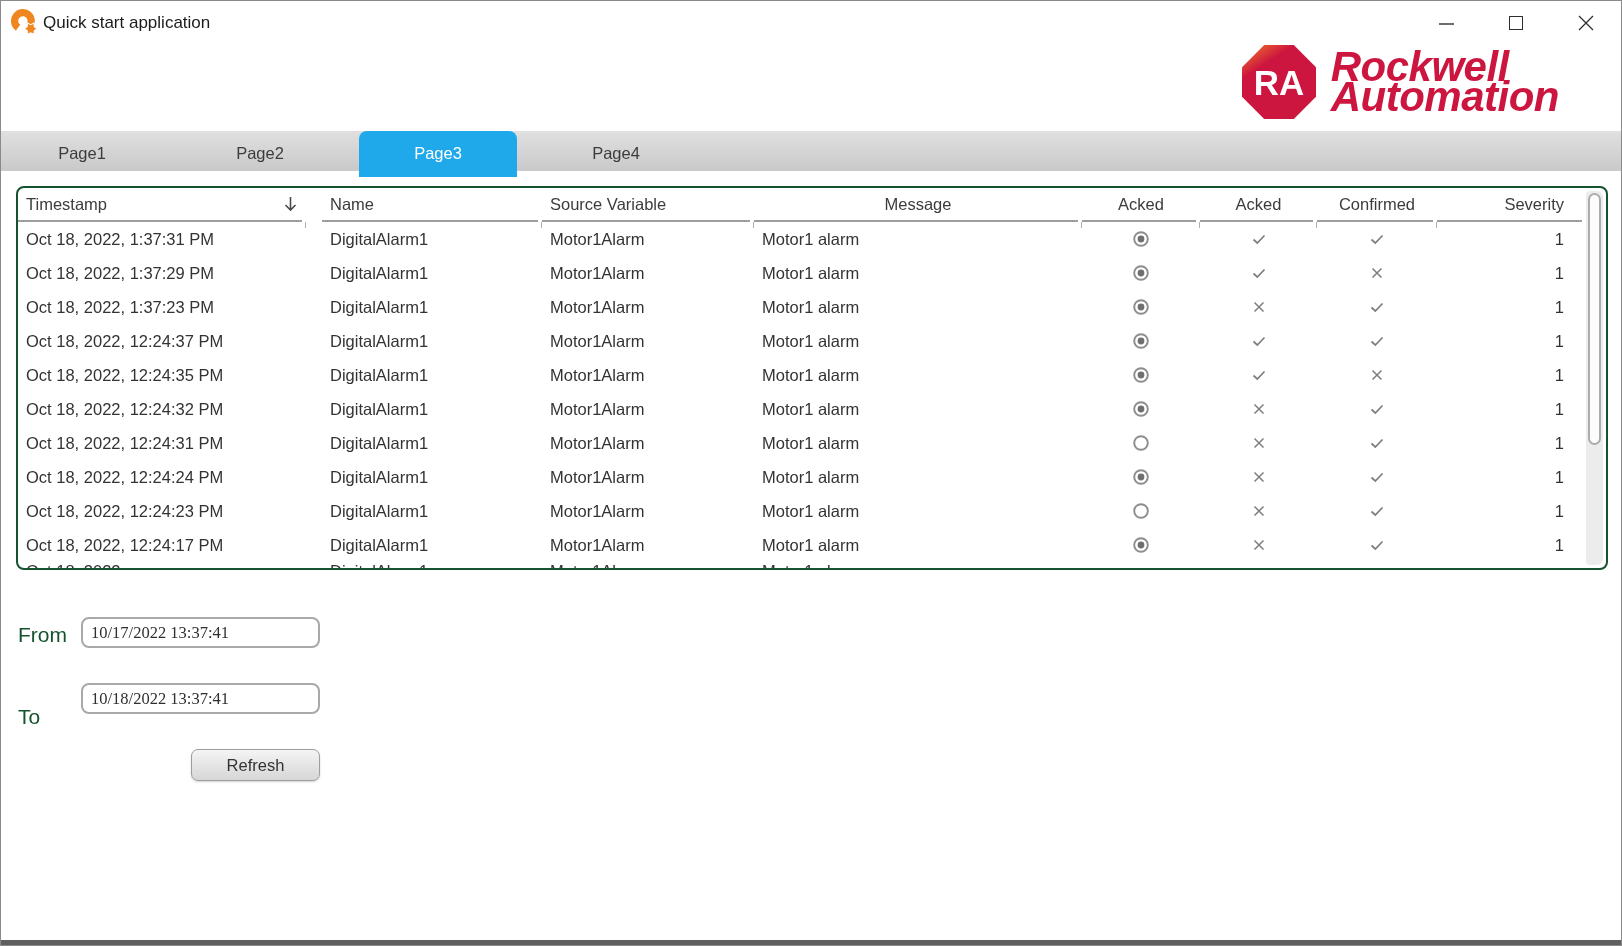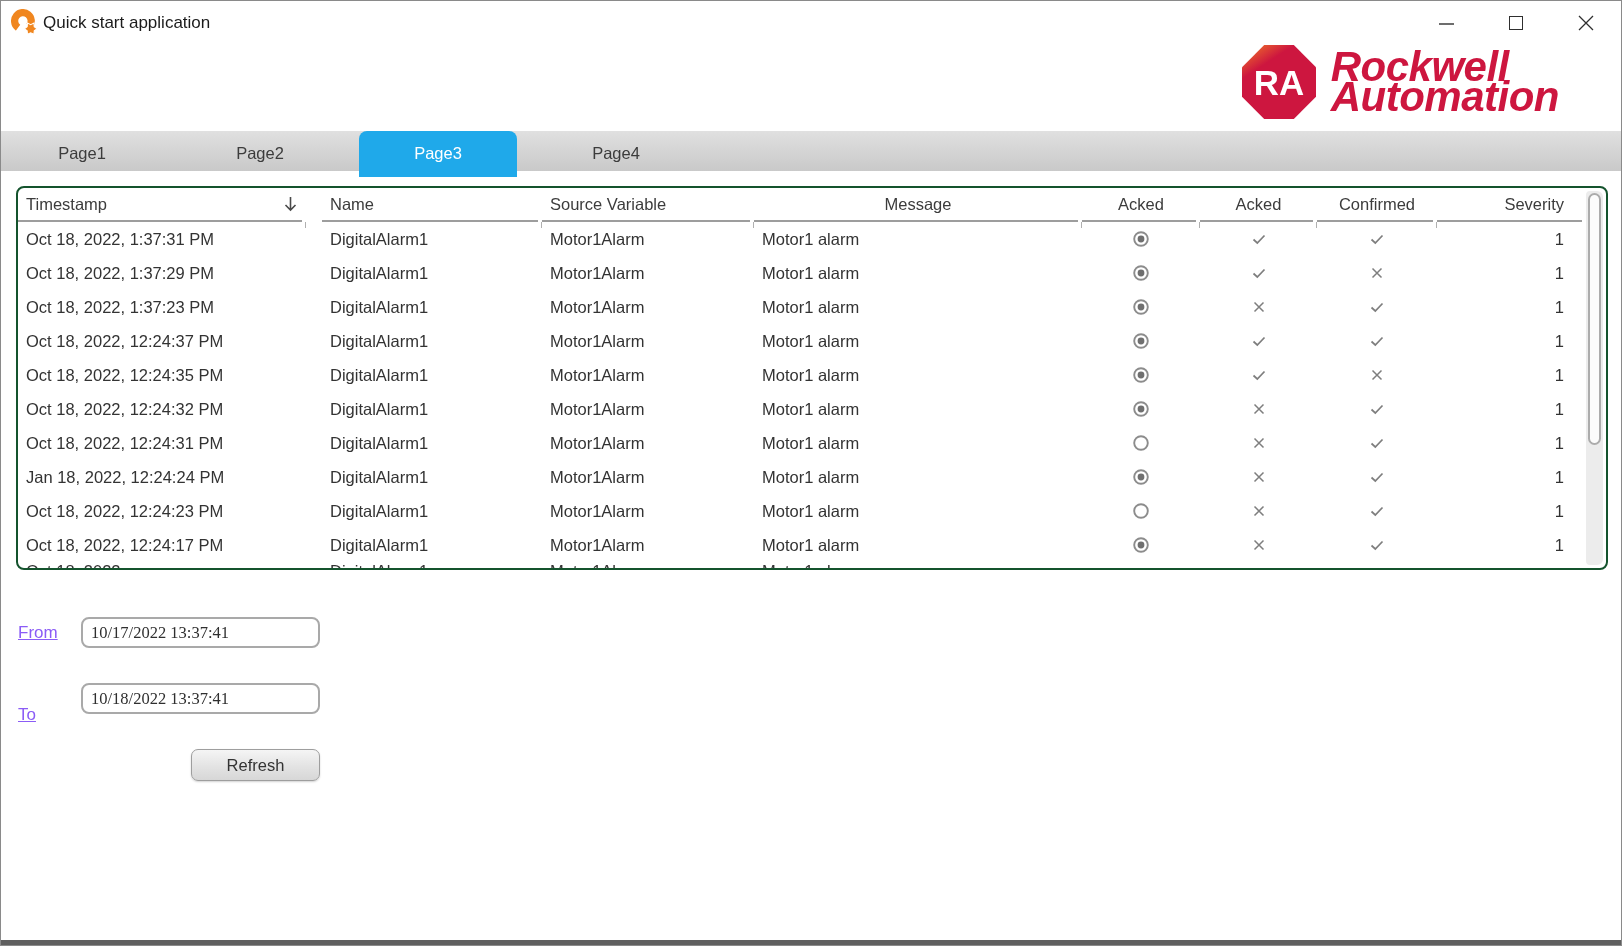--- a/index.html
+++ b/index.html
@@ -79,21 +79,21 @@
   #table-scrollbar {
     position:absolute; top:3px; bottom:3px; right:3px; width:17px;
     background:#ececec; border-radius:4px 6px 6px 4px;
   }
   #scroll-thumb {
     position:absolute; top:2px; left:2px; width:13px; height:252px;
     background:#fcfcfc; border:2px solid #acacac; border-radius:8px;
   }
 
   
-  .form-label { position:absolute; left:17px; font-size:17px; color:#8b5cf6;text-decoration:underline; }
+  .form-label { position:absolute; left:17px; font-size:21px; color:#14532d; }
   #from-label { top:622px; }
   #to-label { top:704px; }
   .date-input {
     position:absolute; left:80px; width:239px; height:31px;
     border:2px solid #a9a9a9; border-radius:8px; padding:0 8px;
     font-family:Liberation Serif, serif; font-size:16.5px; color:#2f2f2f; background:#fff; outline:none;
   }
   #from-input { top:616px; }
   #to-input { top:682px; }
   #refresh-button {
@@ -329,21 +329,21 @@
             </svg>
           </div>
           <div class="cell col-conf">
             <svg viewBox="0 0 18 18" class="cell-icon">
               <path d="M3.5 9.5 L7.3 13 L14.5 5.5" fill="none" stroke="#7e7e7e" stroke-width="1.7"></path>
             </svg>
           </div>
           <div class="cell col-sev">1</div>
         </div>
         <div class="trow">
-          <div class="cell col-ts">Jan 18, 2022, 12:24:24 PM</div>
+          <div class="cell col-ts">Oct 18, 2022, 12:24:24 PM</div>
           <div class="cell col-name">DigitalAlarm1</div>
           <div class="cell col-src">Motor1Alarm</div>
           <div class="cell col-msg">Motor1 alarm</div>
           <div class="cell col-active">
             <svg viewBox="0 0 18 18" class="cell-icon">
               <circle cx="9" cy="9" r="6.8" fill="none" stroke="#8c8c8c" stroke-width="1.9"></circle>
               <circle cx="9" cy="9" r="3.4" fill="#6f6f6f"></circle>
             </svg>
           </div>
           <div class="cell col-acked">

